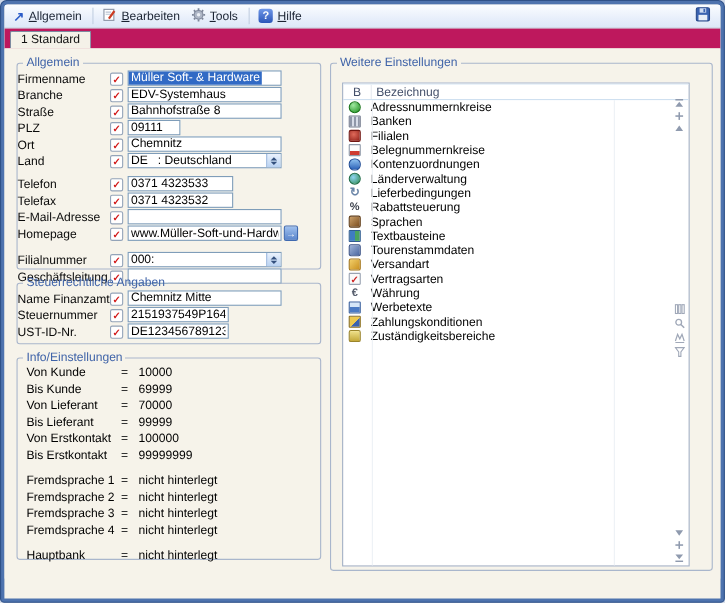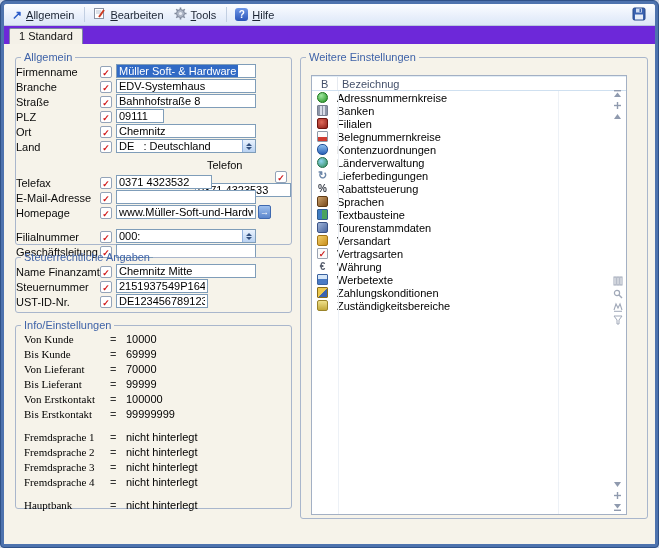--- a/index.html
+++ b/index.html
@@ -24,34 +24,34 @@
              color:#1b2433; cursor:default; }
   .tb-item .lbl::first-letter { text-decoration:underline; }
   .tb-sep { width:1px; height:15px; background:#c2cfe2; margin:0 4px; }
   .arrow-ic { color:#2b5cc8; font-weight:bold; font-size:12px; line-height:12px; }
   .help-ic { display:inline-block; width:13px; height:13px; border-radius:3px;
              background:linear-gradient(180deg,#6f97e8,#2a55b8); color:#fff; font-weight:bold;
              font-size:10px; line-height:13px; text-align:center; }
   .save-btn { margin-left:auto; margin-right:5px; display:flex; align-items:center; }
 
   
-  .tabstrip { height:18px; background:#6d28d9; position:relative; }
+  .tabstrip { height:18px; background:#be185d; position:relative; }
   .tab { position:absolute; left:5px; top:2px; height:16px; line-height:15px; padding:0 9px;
          background:#f4f1e8; border:1px solid #7e8aa0; border-bottom:none;
          border-radius:2px 2px 0 0; color:#111; }
 
   
   .content { position:relative; width:651px; height:482px; background:#f6f3ea; }
 
   fieldset { position:absolute; border:1px solid #a9b6cc; border-radius:3px; padding:0; }
   legend { color:#3f63a8; font-size:11px; margin-left:5px; padding:0 3px; }
 
   
   .frow { display:flex; align-items:flex-end; height:15px; margin:0 0 0 0; }
-  .frow.gap { margin-top:6px;flex-direction:column; } .frow.gap2 { margin-top:9px; }
+  .frow.gap { margin-top:6px; } .frow.gap2 { margin-top:9px; }
   .flabel { width:84px; color:#0a0a0a; }
   .fcheck { width:12px; height:12px; background:#fff; border:1px solid #93a3b8; border-radius:2px;
             margin-right:4px; text-align:center; line-height:11px; flex:0 0 12px; }
   .fcheck i { font-style:normal; color:#d11616; font-size:9px; font-weight:bold; }
   .fin, .textbox { height:14px; border:1px solid #7f9db9; background:#fff; font-family:"Liberation Sans",sans-serif;
          font-size:11px; padding:0 2px; color:#000; }
   .textbox { display:flex; align-items:center; padding:0; position:relative; }
   .tval { padding:0 2px; white-space:pre; flex:1 1 auto; overflow:hidden; }
   .tval.sel { flex:0 0 auto; background:#316ac5; color:#fff; }
   .w-wide { width:140px; } .w-mid { width:96px; } .w-narrow { width:48px; } .w-tax { width:92px; }
@@ -61,21 +61,21 @@
   .spinner b { width:0; height:0; border-left:3px solid transparent; border-right:3px solid transparent; }
   .spinner b.up { border-bottom:3px solid #33507e; }
   .spinner b.dn { border-top:3px solid #33507e; }
   .go-btn { width:13px; height:14px; margin-left:2px; border:1px solid #3f69b0; border-radius:2px;
             background:linear-gradient(180deg,#9fc0ee,#5b86cc); color:#fff; font-size:9px;
             line-height:12px; text-align:center; }
 
   
   .irow { display:flex; align-items:center; height:15px; margin-left:8px; }
   .irow.gap { margin-top:8px; }
-  .ilabel { width:86px;font-family:Liberation Serif, serif; } .ieq { width:16px; color:#333; } .ival { color:#000; }
+  .ilabel { width:86px; } .ieq { width:16px; color:#333; } .ival { color:#000; }
 
   
   .listbox { position:absolute; left:10px; top:12px; width:316px; height:440px; background:#fff;
              border:1px solid #a3b0c4; }
   .lheader { display:flex; height:15px; line-height:14px; border-top:1px solid #e2edf7;
              border-bottom:1px solid #cfe0f0; color:#44506a; }
   .lh-b { width:26px; padding-left:9px; border-right:1px solid #e6eaf0; }
   .lh-bez { padding-left:4px; }
   .lrow { display:flex; align-items:center; height:13px; }
   .li-icon { width:11px; height:11px; margin-left:5px; flex:0 0 11px; text-align:center;

